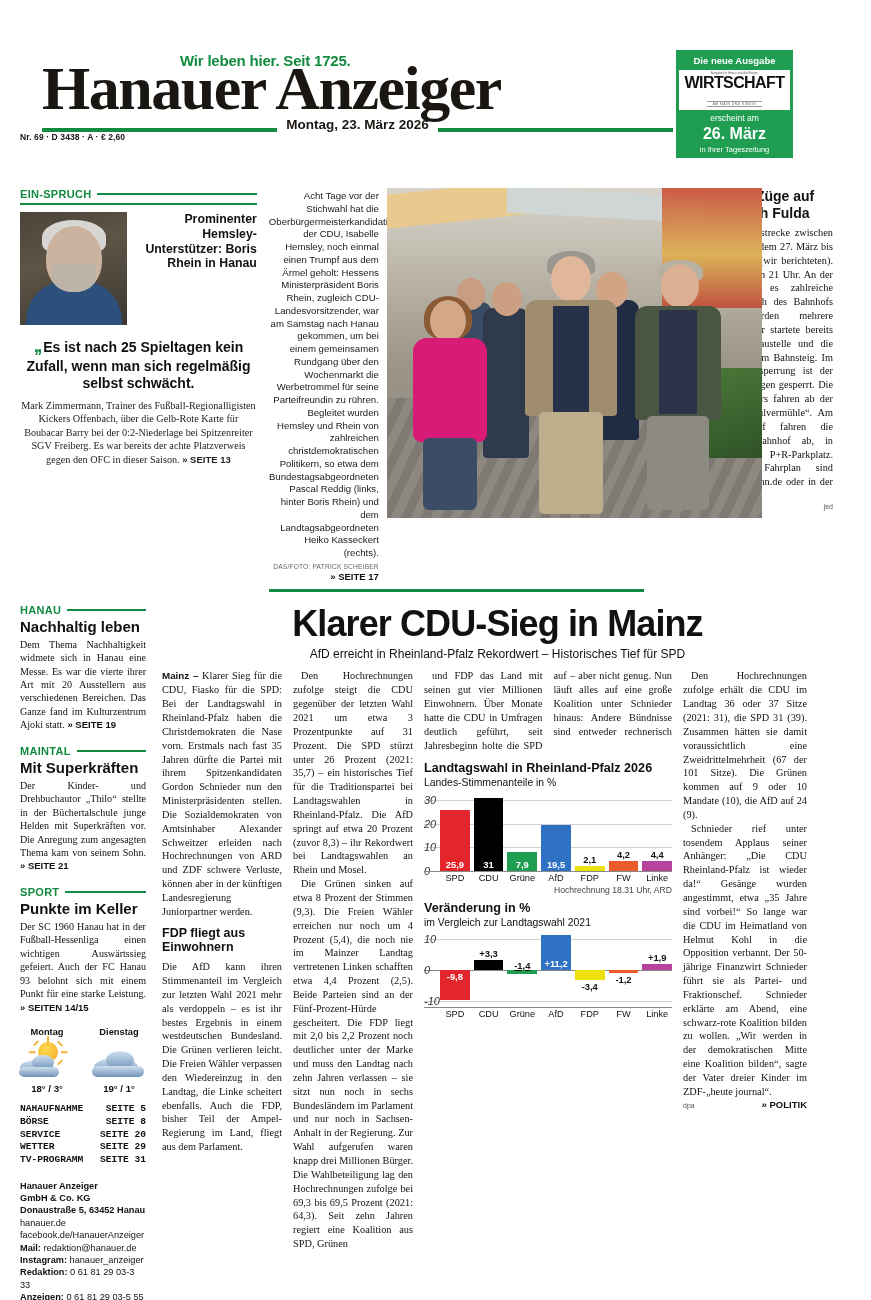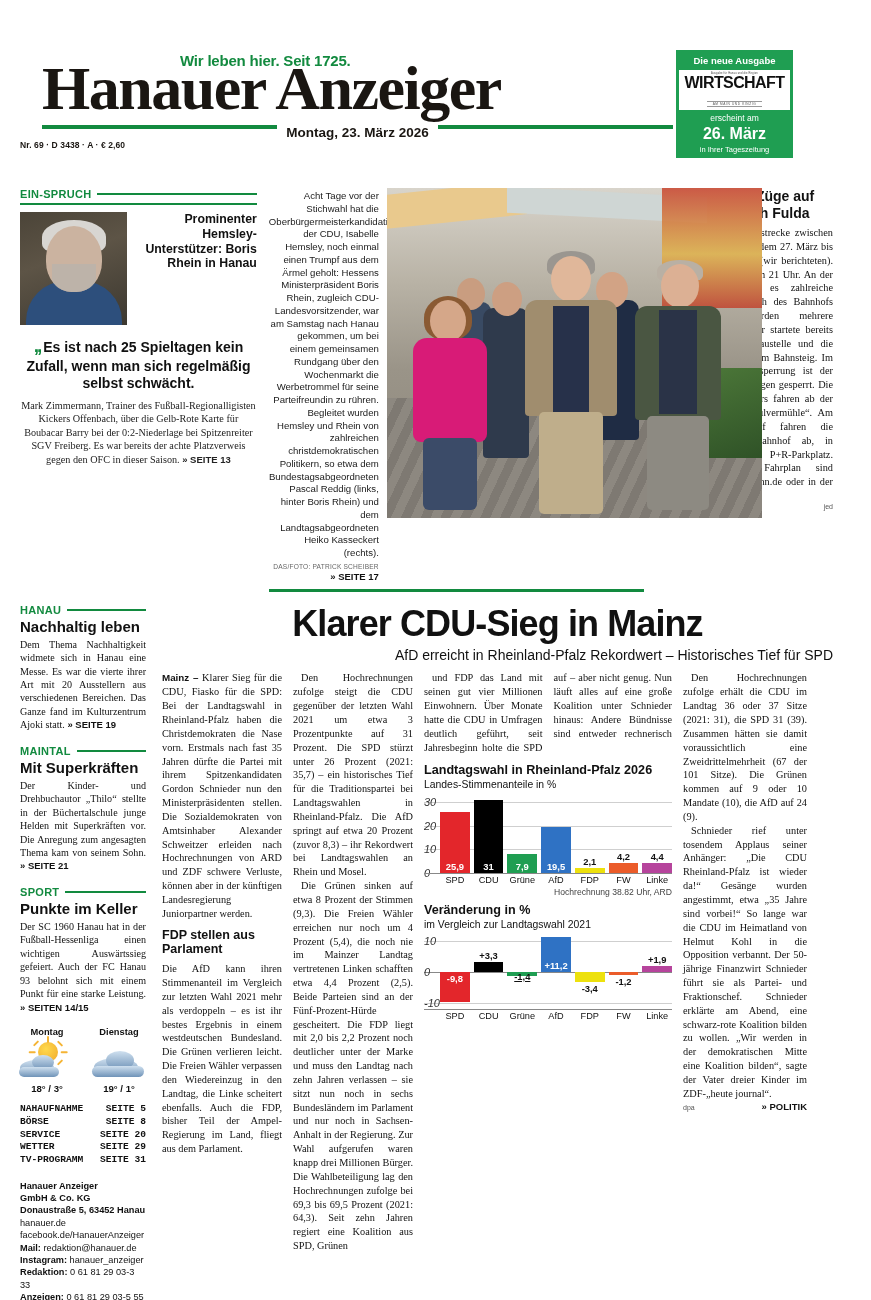--- a/index.html
+++ b/index.html
@@ -20,22 +20,22 @@
     font-size: 15px; font-weight: bold; color: #128a3f;
     letter-spacing: -0.2px;
   }
   .nameplate {
     font-family: "Liberation Serif", serif;
     font-size: 62px; font-weight: bold; letter-spacing: -1.5px;
     line-height: 0.92; color: #1a1612;
     padding-left: 22px; padding-top: 14px; white-space: nowrap;
   }
   .date-rule {
-    display: flex; align-items: flex-start; gap: 9px;
-    margin-top: 8px; padding-left: 22px; padding-right: 160px;
+    display: flex; align-items: flex-end; gap: 9px;
+    padding-left: 22px; padding-right: 160px;
   }
   .date-rule .bar { flex: 1; height: 4px; background: #128a3f; }
   .date-rule .dt { font-size: 13.5px; font-weight: bold; color: #1a1612; white-space: nowrap; }
   .issue-line { font-size: 8.5px; font-weight: bold; color: #1a1612; letter-spacing: .1px; }
 
   
   .promo {
     position: absolute; right: 40px; top: 50px;
     width: 117px; height: 108px; background: #1f9e52;
     color: #fff; text-align: center; padding-top: 5px;
@@ -186,21 +186,21 @@
   .index { margin-top: 9px; }
   .index div { display: flex; justify-content: space-between; font-size: 9.6px; font-weight: bold; line-height: 1.32; font-family: Liberation Mono, monospace; }
   .imprint { margin-top: 13px; font-size: 9.2px; line-height: 1.35; }
   .imprint b { font-weight: bold; }
 
   h1.head1 {
     font-size: 36px; font-weight: bold; text-align: center; letter-spacing: -0.9px;
     line-height: 1.02; color: #111; margin-top: 2px;
   }
   .sub1 {
-    font-size: 14px; text-align: right; color: #111; margin-top: 5px; margin-bottom: 8px;
+    font-size: 12px; text-align: center; color: #111; margin-top: 5px; margin-bottom: 8px;
   }
   .subhead-in {
     font-size: 12.5px; font-weight: bold; line-height: 1.18; margin: 7px 0 5px; color:#111;
   }
 
   
   .chartbox { width: 248px; }
   .chart-title { font-size: 12.6px; font-weight: bold; color: #111; line-height:1.15;}
   .chart-sub { font-size: 10.4px; color: #111; margin-top: 1px; }
   .plot { position: relative; margin-top: 5px; }
@@ -419,21 +419,21 @@
     </div>
 
     <div class="center-blk">
       <h1 class="head1">Klarer CDU-Sieg in Mainz</h1>
       <div class="sub1">AfD erreicht in Rheinland-Pfalz Rekordwert – Historisches Tief für SPD</div>
 
       <div style="display:flex; gap:11px;">
 
         <div style="width:120px">
           <p class="body-serif"><b>Mainz – </b><span>Klarer Sieg für die CDU, Fiasko für die SPD: Bei der Landtagswahl in Rheinland-Pfalz haben die Christdemokraten die Nase vorn. Erstmals nach fast 35 Jahren dürfte die Partei mit ihrem Spitzenkandidaten Gordon Schnieder nun den Ministerpräsidenten stellen. Die Sozialdemokraten von Amtsinhaber Alexander Schweitzer erleiden nach Hochrechnungen von ARD und ZDF schwere Verluste, können aber in der künftigen Landesregierung Juniorpartner werden.</span></p>
-          <div class="subhead-in">FDP stellen aus Parlament</div>
+          <div class="subhead-in">FDP fliegt aus Einwohnern</div>
           <p class="body-serif">Die AfD kann ihren Stimmenanteil im Vergleich zur letzten Wahl 2021 mehr als verdoppeln – es ist ihr bestes Ergebnis in einem westdeutschen Bundesland. Die Grünen verlieren leicht. Die Freien Wähler verpassen den Wiedereinzug in den Landtag, die Linke scheitert ebenfalls. Auch die FDP, bisher Teil der Ampel-Regierung im Land, fliegt aus dem Parlament.</p>
         </div>
 
         <div style="width:120px">
           <p class="body-serif" style="text-indent:8px">Den Hochrechnungen zufolge steigt die CDU gegenüber der letzten Wahl 2021 um etwa 3 Prozentpunkte auf 31 Prozent. Die SPD stürzt unter 26 Prozent (2021: 35,7) – ein historisches Tief für die Traditionspartei bei Landtagswahlen in Rheinland-Pfalz. Die AfD springt auf etwa 20 Prozent (zuvor 8,3) – ihr Rekordwert bei Landtagswahlen an Rhein und Mosel.</p>
           <p class="body-serif" style="text-indent:8px">Die Grünen sinken auf etwa 8 Prozent der Stimmen (9,3). Die Freien Wähler erreichen nur noch um 4 Prozent (5,4), die noch nie im Mainzer Landtag vertretenen Linken schafften etwa 4,4 Prozent (2,5). Beide Parteien sind an der Fünf-Prozent-Hürde gescheitert. Die FDP liegt mit 2,0 bis 2,2 Prozent noch deutlicher unter der Marke und muss den Landtag nach zehn Jahren verlassen – sie sitzt nun noch in sechs Bundesländern im Parlament und nur noch in Sachsen-Anhalt in der Regierung. Zur Wahl aufgerufen waren knapp drei Millionen Bürger. Die Wahlbeteiligung lag den Hochrechnungen zufolge bei 69,3 bis 69,5 Prozent (2021: 64,3). Seit zehn Jahren regiert eine Koalition aus SPD, Grünen</p>
         </div>
 
         <div style="width:248px">
           <p class="body-serif" style="text-indent:8px; column-count:2; column-gap:11px; max-height:86px; overflow:hidden">und FDP das Land mit seinen gut vier Millionen Einwohnern. Über Monate hatte die CDU in Umfragen deutlich geführt, seit Jahresbeginn holte die SPD auf – aber nicht genug. Nun läuft alles auf eine große Koalition unter Schnieder hinaus: Andere Bündnisse sind entweder rechnerisch oder – im Falle der AfD – politisch ausgeschlossen.</p>
@@ -484,21 +484,21 @@
               </div>
             <div class="xlabels" id="xlab1">
                 <span>SPD</span>
                 <span>CDU</span>
                 <span>Grüne</span>
                 <span>AfD</span>
                 <span>FDP</span>
                 <span>FW</span>
                 <span>Linke</span>
               </div>
-            <div class="hoch">Hochrechnung 38.82 Uhr, ARD</div>
+            <div class="hoch">Hochrechnung 18.31 Uhr, ARD</div>
           </div>
 
           <div class="chartbox" style="margin-top:6px">
             <div class="chart-title">Veränderung in %</div>
             <div class="chart-sub">im Vergleich zur Landtagswahl 2021</div>
             <div class="plot" id="plot2" style="height:74px">
                 <div class="grid-l" style="top: 67.8333px;"></div>
                 <div class="axislbl" style="top: 67.8333px;">-10</div>
                 <div class="grid-l" style="top: 37px; background: rgb(136, 136, 136);"></div>
                 <div class="axislbl" style="top: 37px;">0</div>
@@ -508,21 +508,21 @@
                   <div class="bar" style="position: relative;">
                     <div style="position: absolute; left: 0px; right: 0px; background: rgb(227, 38, 43); height: 30.2167px; top: 37px;"></div>
                     <div class="val" style="color: rgb(255, 255, 255); top: 38px;">-9,8</div>
                   </div>
                   <div class="bar" style="position: relative;">
                     <div style="position: absolute; left: 0px; right: 0px; background: rgb(0, 0, 0); height: 10.175px; top: 26.825px;"></div>
                     <div class="val" style="color: rgb(17, 17, 17); top: 14.825px;">+3,3</div>
                   </div>
                   <div class="bar" style="position: relative;">
                     <div style="position: absolute; left: 0px; right: 0px; background: rgb(31, 158, 82); height: 4.31667px; top: 37px;"></div>
-                    <div class="val" style="color: rgb(17, 17, 17); top: 36px; text-decoration: underline;">-1,4</div>
+                    <div class="val" style="color: rgb(17, 17, 17); top: 27px; text-decoration: underline;">-1,4</div>
                   </div>
                   <div class="bar" style="position: relative;">
                     <div style="position: absolute; left: 0px; right: 0px; background: rgb(47, 114, 196); height: 34.5333px; top: 2.46667px;"></div>
                     <div class="val" style="color: rgb(255, 255, 255); top: 25px;">+11,2</div>
                   </div>
                   <div class="bar" style="position: relative;">
                     <div style="position: absolute; left: 0px; right: 0px; background: rgb(237, 225, 13); height: 10.4833px; top: 37px;"></div>
                     <div class="val" style="color: rgb(17, 17, 17); top: 48.4833px;">-3,4</div>
                   </div>
                   <div class="bar" style="position: relative;">

